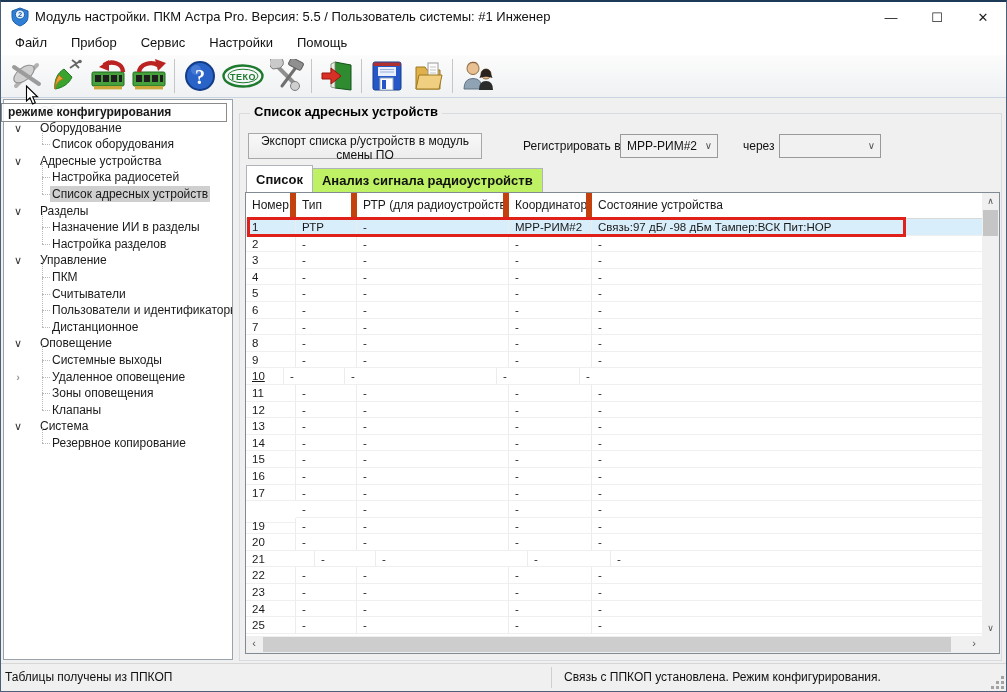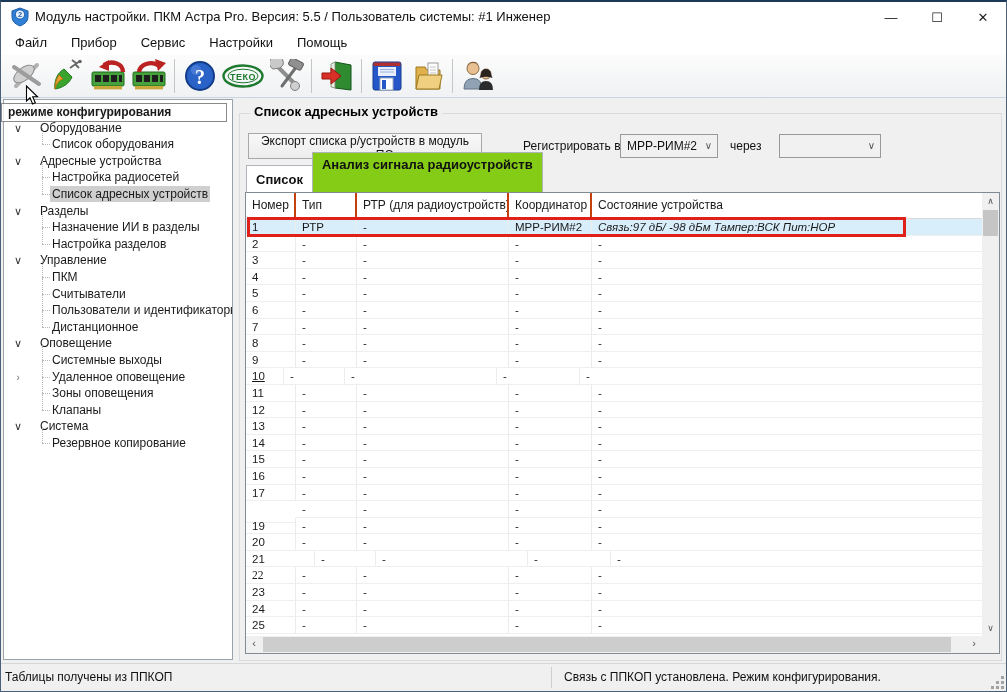--- a/index.html
+++ b/index.html
@@ -50,27 +50,27 @@
   .export-btn{ position:absolute; left:8px; top:19px; width:234px; height:26px;
     background:linear-gradient(#f8f8f8,#ededed); border:1px solid #a8a8a8; font-size:12px; color:#111;
     font-family:"Liberation Sans",sans-serif; }
   .fld-label{ position:absolute; top:25px; font-size:12px; color:#111; }
   .combo{ position:absolute; top:20px; height:24px; background:#f1f1f1; border:1px solid #999;
     font-size:12px; color:#111; line-height:22px; padding-left:6px; }
   .combo .chev{ position:absolute; right:5px; top:0; line-height:22px; font-size:10px; color:#555; }
   
   .tabs{ position:absolute; left:6px; top:51px; height:27px; display:flex; align-items:flex-end; }
   .tab{ font-size:13px; font-weight:bold; color:#111; padding:4px 9px 5px 9px;
-    background:#84cc16; border:1px solid #aeb4ba; border-bottom:none; margin-right:-1px; height:40px; }
+    background:#bef264; border:1px solid #aeb4ba; border-bottom:none; margin-right:-1px; height:24px; }
   .tab.active{ background:#fff; height:27px; position:relative; z-index:2; padding-top:6px; }
   
   .tablebox{ position:absolute; left:5px; top:78px; width:755px; height:462px;
     background:#fff; border:1px solid #828a93; overflow:hidden; }
   .thead{ position:absolute; left:0; top:0; right:17px; height:26px; display:flex; background:#fff; border-bottom:1px solid #d9d9d9; }
-  .th{ font-size:12px; color:#1a1a1a; padding:5px 0 0 6px; border-right:2px solid #c2410c; white-space:nowrap; overflow:hidden; }
+  .th{ font-size:12px; color:#1a1a1a; padding:5px 0 0 6px; border-right:6px solid #c2410c; white-space:nowrap; overflow:hidden; }
   .tbody{ position:absolute; left:0; top:26px; right:17px; bottom:17px; overflow:hidden; }
   .tr{ display:flex; height:16.6px; }
   .td{ font-size:11.5px; color:#1a1a1a; line-height:16px; padding-left:6px;
     border-right:1px solid #ececec; border-bottom:1px solid #efefef; white-space:nowrap; overflow:hidden; }
   .tr.selected .td{ background:#d9eefb; }
   .hl-rect{ position:absolute; left:1px; top:24px; width:659px; height:20px;
     border:3px solid #e0211a; z-index:5; pointer-events:none; }
   
   .vscroll{ position:absolute; top:0; right:0; bottom:17px; width:17px; background:#f0f0f0; }
   .vscroll .sb-up{ position:absolute; top:0; left:0; width:17px; height:16px; text-align:center; font-size:9px; color:#555; line-height:16px;}
@@ -291,21 +291,21 @@
 
     <div class="main-group">
       <span class="group-title">Список адресных устройств</span>
 
       <button class="export-btn">Экспорт списка р/устройств в модуль смены ПО</button>
       <span class="fld-label" style="left:283px;">Регистрировать в</span>
       <div class="combo" style="left:380px; width:98px;">
         <span>МРР-РИМ#2</span>
         <span class="chev">∨</span>
       </div>
-      <span class="fld-label" style="left:490px;">через</span>
+      <span class="fld-label" style="left:503px;">через</span>
       <div class="combo" style="left:539px; width:102px;">
         <span></span>
         <span class="chev">∨</span>
       </div>
 
       <div class="tabs">
           <div class="tab active">Список</div>
           <div class="tab">Анализ сигнала радиоустройств</div>
         </div>
 
@@ -316,21 +316,21 @@
             <div class="th" style="width: 152px;">РТР (для радиоустройств)</div>
             <div class="th" style="width: 83px;">Координатор</div>
             <div class="th" style="flex: 1 1 0%; border-right: none;">Состояние устройства</div>
           </div>
         <div class="tbody">
             <div class="tr selected">
               <div class="td" style="width: 50px;">1</div>
               <div class="td" style="width: 61px;">РТР</div>
               <div class="td" style="width: 152px;">-</div>
               <div class="td" style="width: 83px;">МРР-РИМ#2</div>
-              <div class="td" style="flex: 1 1 0%; border-right: none; font-style: italic;">Связь:97 дБ/ -98 дБм Тампер:ВСК Пит:НОР</div>
+              <div class="td" style="flex: 1 1 0%; border-right: none;">Связь:97 дБ/ -98 дБм Тампер:ВСК Пит:НОР</div>
             </div>
             <div class="tr">
               <div class="td" style="width: 50px;">2</div>
               <div class="td" style="width: 61px;">-</div>
               <div class="td" style="width: 152px;">-</div>
               <div class="td" style="width: 83px;">-</div>
               <div class="td" style="flex: 1 1 0%; border-right: none;">-</div>
             </div>
             <div class="tr">
               <div class="td" style="width: 50px;">3</div>
@@ -459,21 +459,21 @@
               <div class="td" style="flex: 1 1 0%; border-right: none;">-</div>
             </div>
             <div class="tr">
               <div class="td" style="width: 69px;">21</div>
               <div class="td" style="width: 61px;">-</div>
               <div class="td" style="width: 152px;">-</div>
               <div class="td" style="width: 83px;">-</div>
               <div class="td" style="flex: 1 1 0%; border-right: none;">-</div>
             </div>
             <div class="tr">
-              <div class="td" style="width: 50px; font-family: Liberation Serif, serif;">22</div>
+              <div class="td" style="width: 50px;">22</div>
               <div class="td" style="width: 61px;">-</div>
               <div class="td" style="width: 152px;">-</div>
               <div class="td" style="width: 83px;">-</div>
               <div class="td" style="flex: 1 1 0%; border-right: none;">-</div>
             </div>
             <div class="tr">
               <div class="td" style="width: 50px;">23</div>
               <div class="td" style="width: 61px;">-</div>
               <div class="td" style="width: 152px;">-</div>
               <div class="td" style="width: 83px;">-</div>

